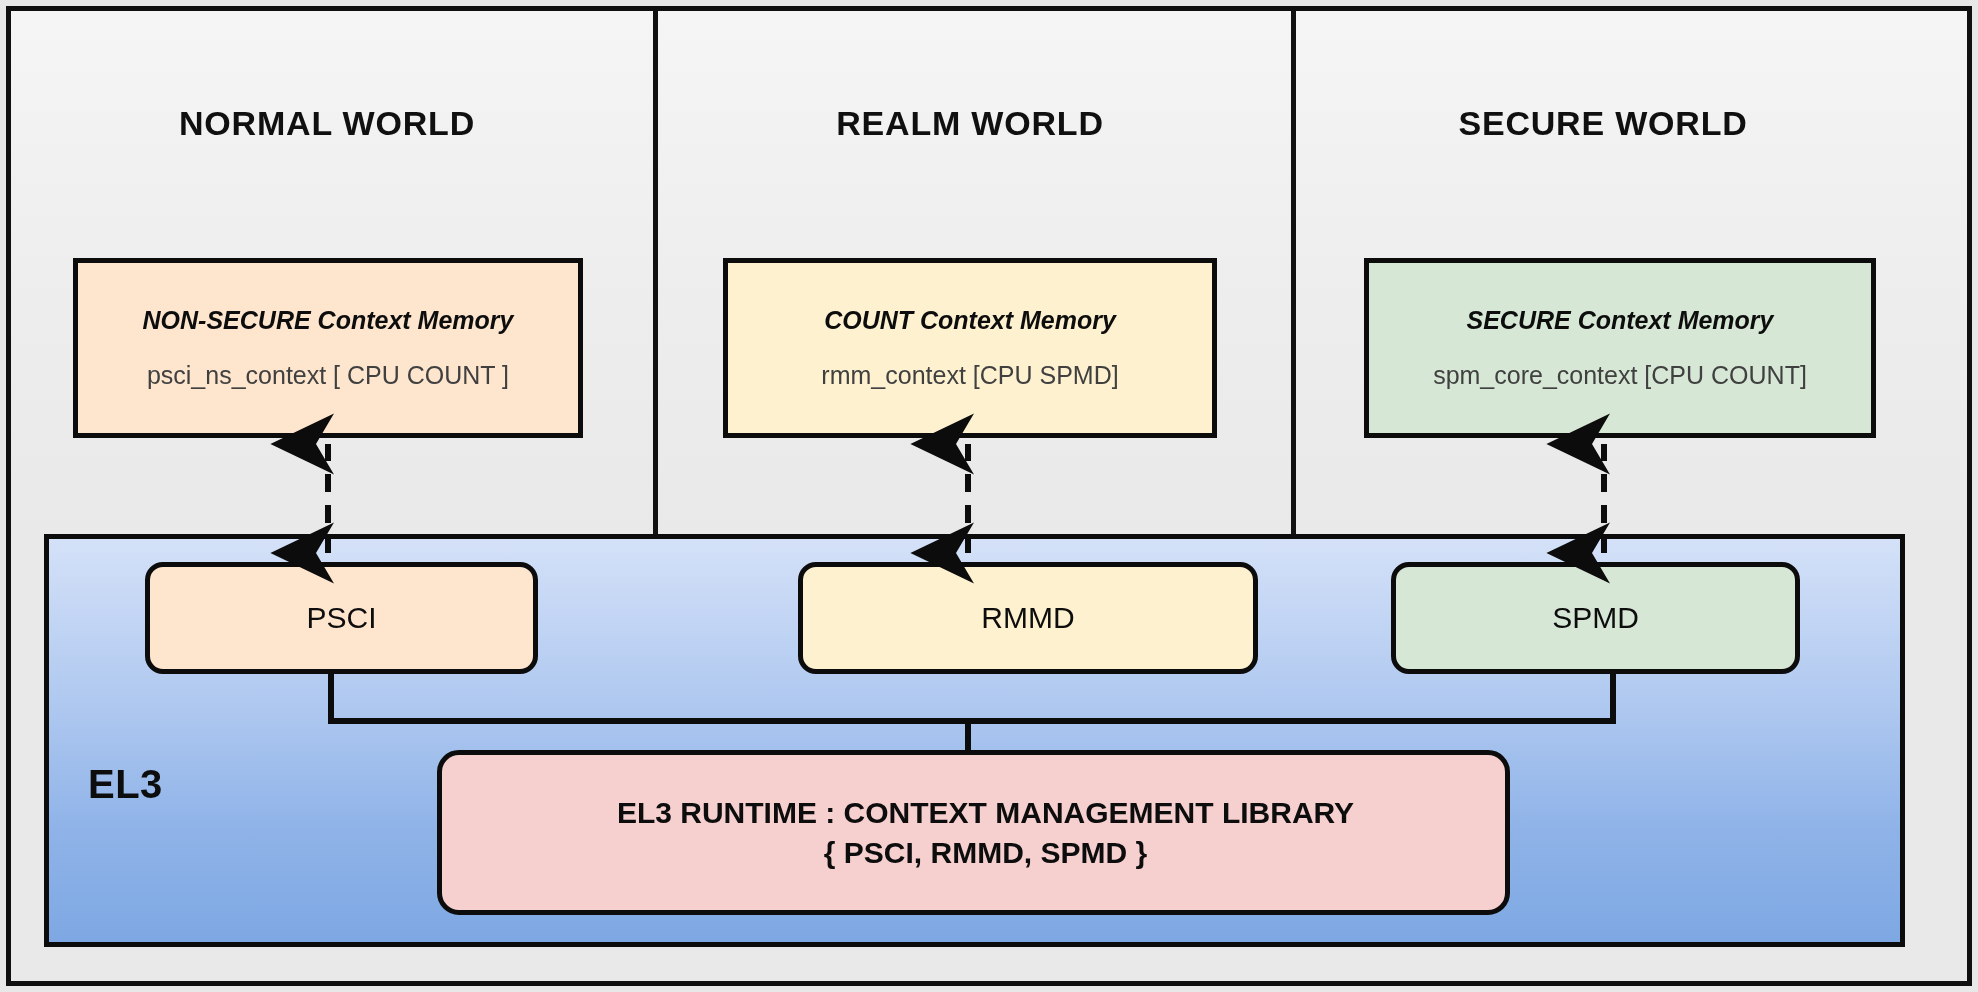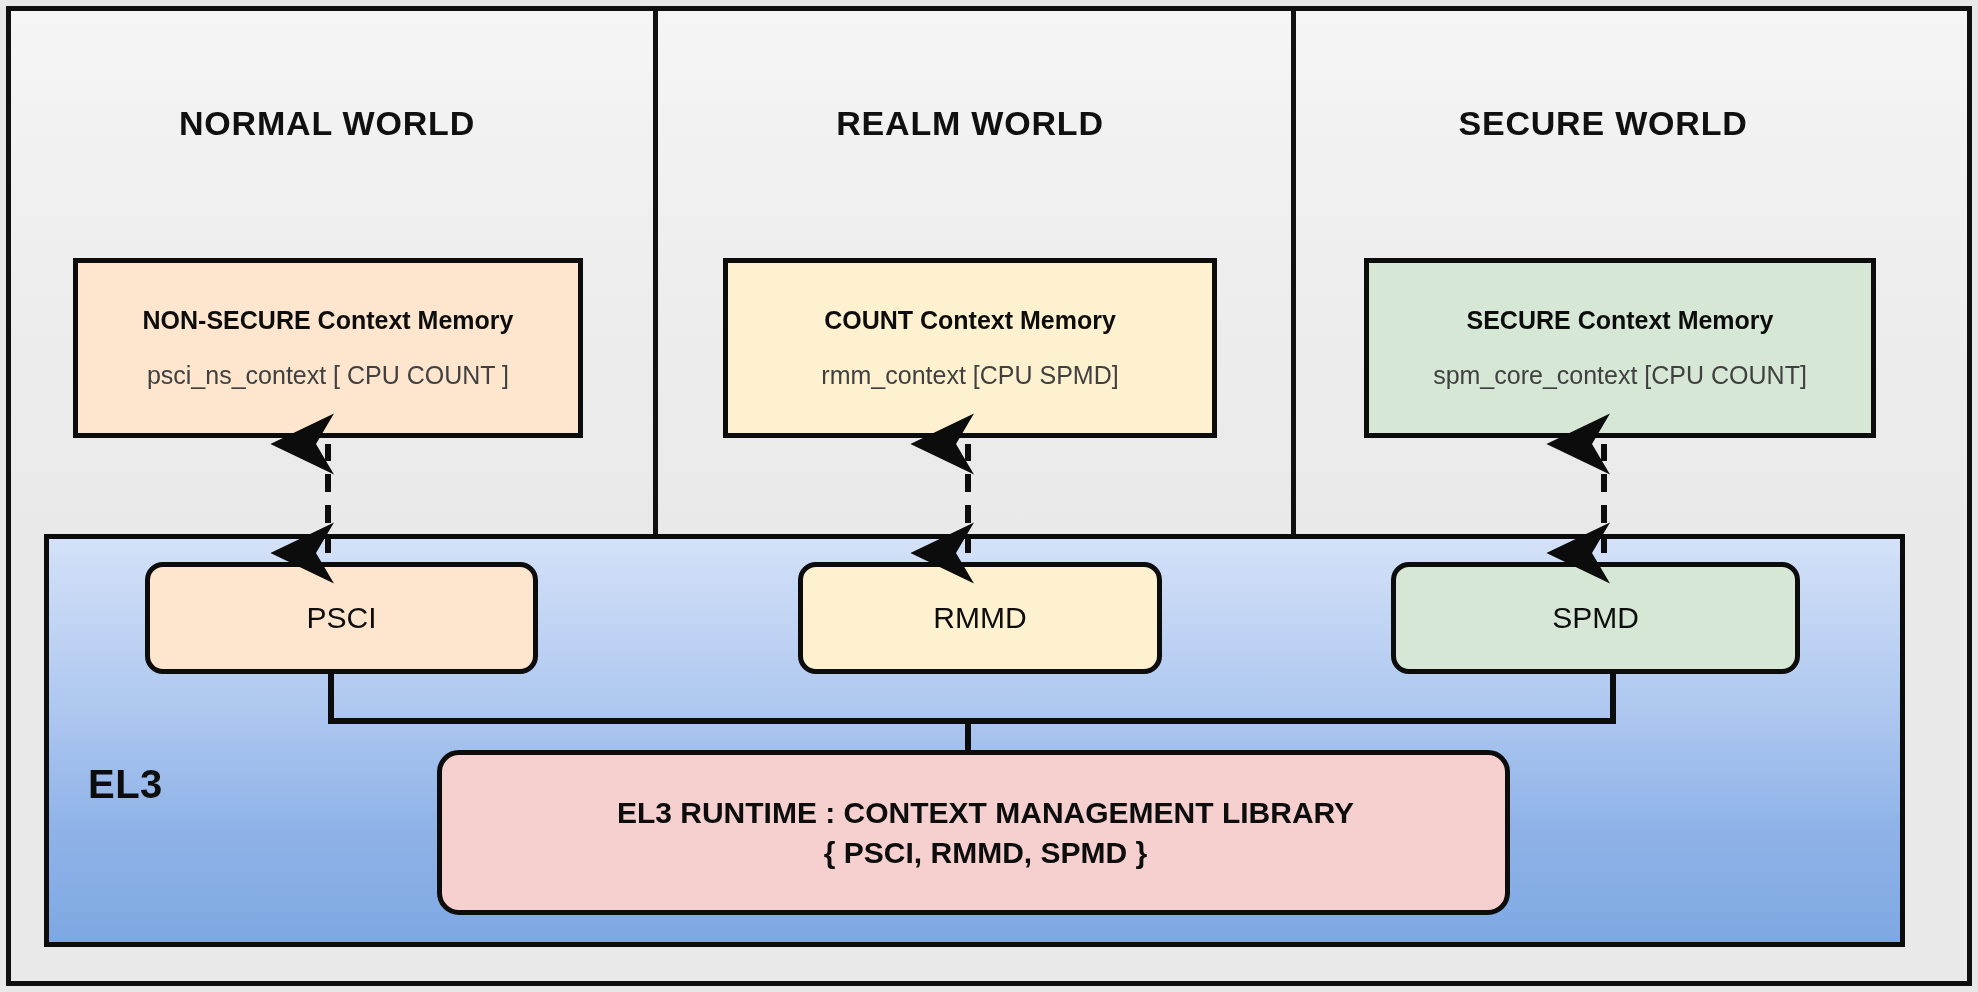--- a/index.html
+++ b/index.html
@@ -78,20 +78,21 @@
   }
   #ctx-box-ns    { left: 73px;   width: 510px; background: #fde5ce; }
   #ctx-box-realm { left: 723px;  width: 494px; background: #fdf1cf; }
   #ctx-box-sec   { left: 1364px; width: 512px; background: #d6e8d5; }
 
   .ctx-title {
     font-size: 25px;
     font-weight: bold;
     color: #0d0d0d;
     white-space: nowrap;
+    font-style: italic;
   }
   .ctx-sub {
     font-size: 25px;
     font-weight: normal;
     color: #404040;
     white-space: nowrap;
   }
 
   
   #el3-container {
@@ -124,21 +125,21 @@
     border-radius: 18px;
     box-sizing: border-box;
     display: flex;
     align-items: center;
     justify-content: center;
     font-size: 30px;
     font-weight: normal;
     color: #0d0d0d;
   }
   #disp-psci { left: 145px;  width: 393px; background: #fde5ce; }
-  #disp-rmmd { left: 798px;  width: 364px; background: #fdf1cf; }
+  #disp-rmmd { left: 798px;  width: 460px; background: #fdf1cf; }
   #disp-spmd { left: 1391px; width: 409px; background: #d6e8d5; }
 
   
   #connector-svg {
     position: absolute;
     left: 0;
     top: 0;
     width: 1978px;
     height: 992px;
     pointer-events: none;

